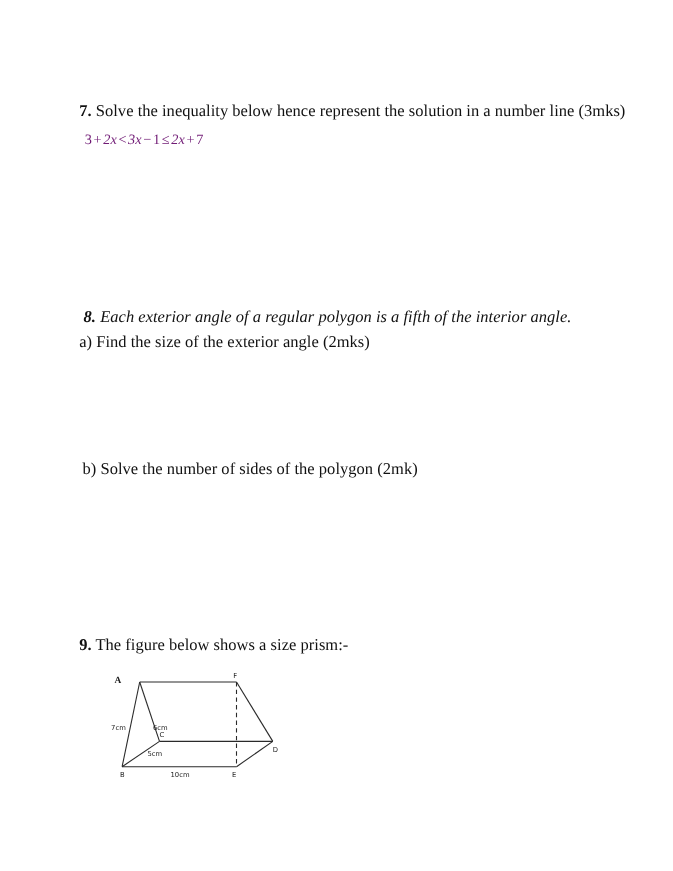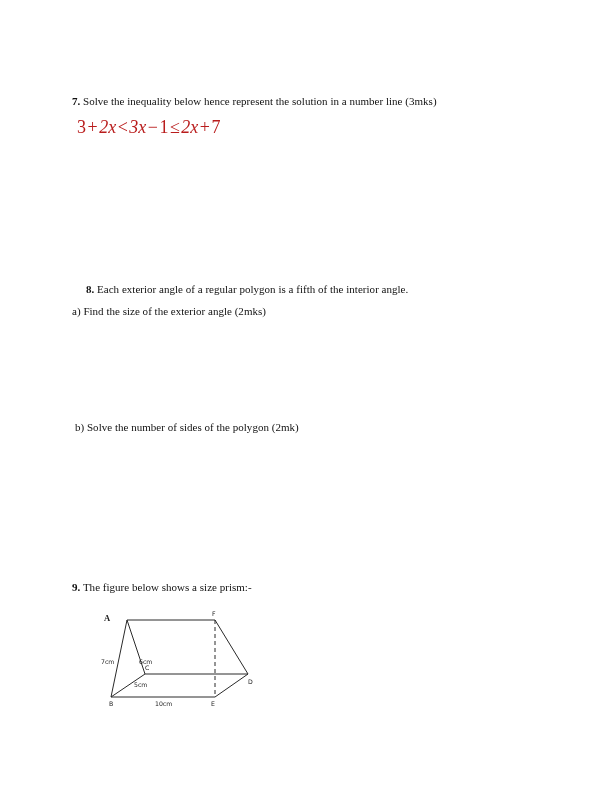--- a/index.html
+++ b/index.html
@@ -10,34 +10,34 @@
     body {
       width: 612px;
       height: 792px;
       position: relative;
       overflow: hidden;
       font-family: "Liberation Serif", "DejaVu Serif", serif;
       color: #111111;
     }
     .line {
       position: absolute;
-      font-size: 11px;
+      font-size: 15px;
       line-height: 13px;
       white-space: nowrap;
       letter-spacing: 0.02px;
     }
     .qnum {
       font-weight: bold;
     }
     .math {
       position: absolute;
-      font-size: 18px;
+      font-size: 13px;
       line-height: 16px;
       white-space: nowrap;
-      color: #b91c1c;
+      color: #701a75;
     }
     .math .v { font-style: italic; }
     .math .op { padding: 0 1.5px; }
     .figure {
       position: absolute;
       left: 0;
       top: 0;
       width: 612px;
       height: 792px;
       pointer-events: none;
@@ -58,21 +58,21 @@
 
 <div class="line" style="left:72px; top:95px;">
   <span class="qnum">7.</span>
   <span>Solve the inequality below hence represent the solution in a number line (3mks)</span>
 </div>
 
 <div class="math" style="left:77px; top:119px;">
   <span>3</span><span class="op">+</span><span class="v">2x</span><span class="op">&lt;</span><span class="v">3x</span><span class="op">−</span><span>1</span><span class="op">≤</span><span class="v">2x</span><span class="op">+</span><span>7</span>
 </div>
 
-<div class="line" style="left:86px; top:283px;">
+<div class="line" style="left:76px; top:283px;font-style:italic;">
   <span class="qnum">8.</span>
   <span>Each exterior angle of a regular polygon is a fifth of the interior angle.</span>
 </div>
 
 <div class="line" style="left:72px; top:305px;">
   <span>a)</span>
   <span>Find the size of the exterior angle (2mks)</span>
 </div>
 
 <div class="line" style="left:75px; top:421px;">

